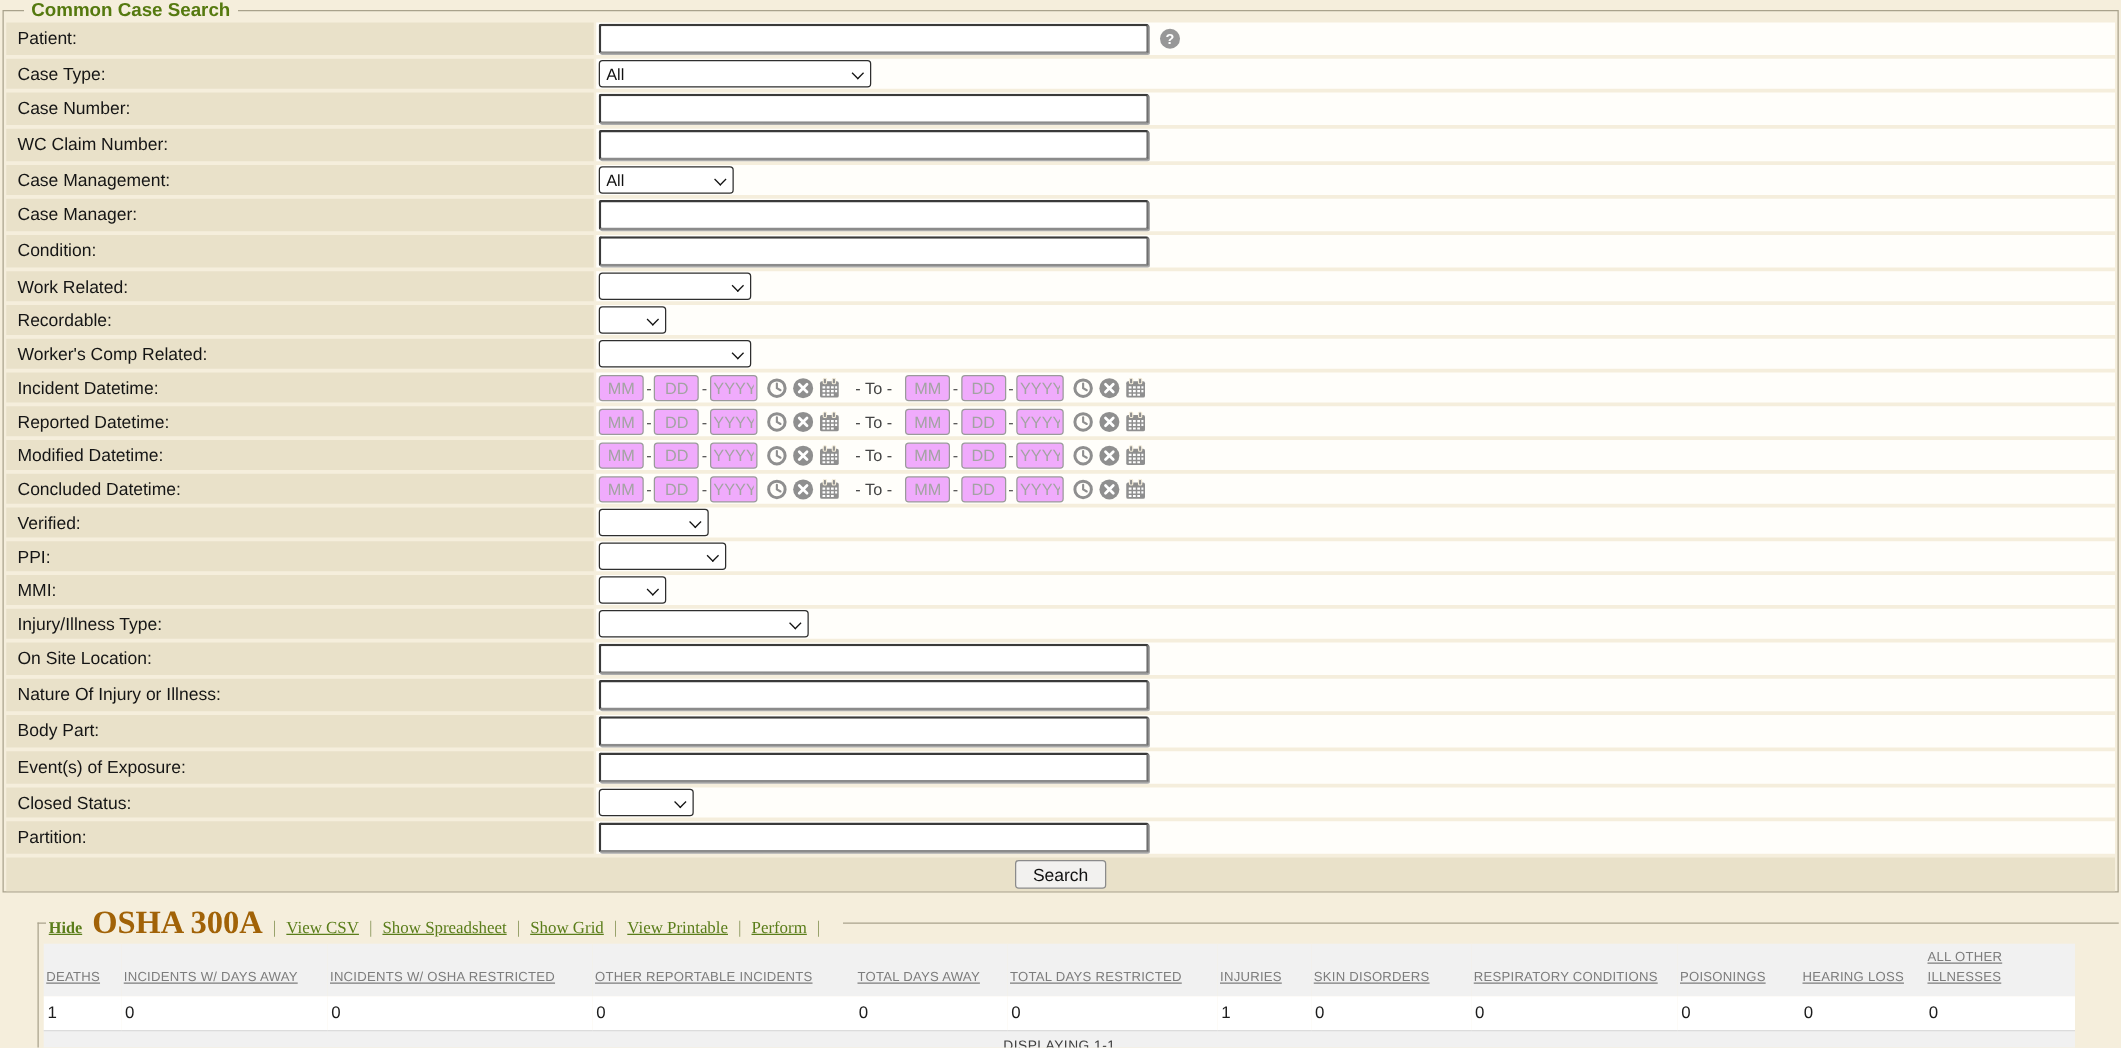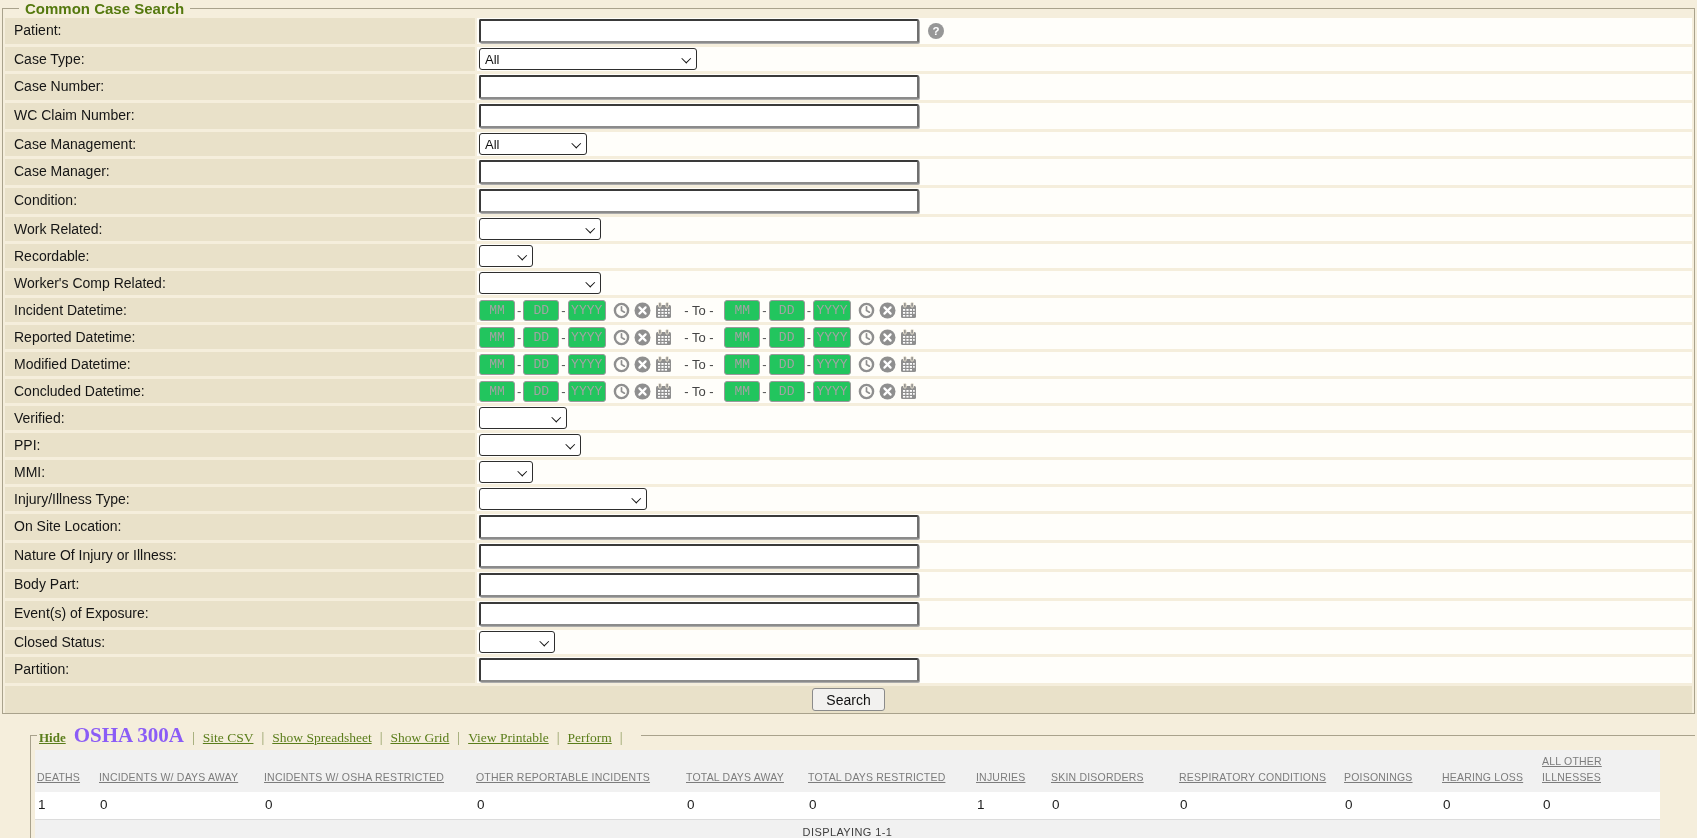--- a/index.html
+++ b/index.html
@@ -47,21 +47,21 @@
   .selwrap::after {
     content:""; position:absolute; right:8px; top:7px;
     width:5.5px; height:5.5px;
     border-right:1.7px solid #111; border-bottom:1.7px solid #111;
     transform:rotate(45deg); pointer-events:none;
   }
   .dgroup { display:inline-flex; align-items:center; }
   input.dt {
     width:36px; height:21px; border:1px solid #9a9a9a; border-radius:3px;
     text-align:center; font-size:13px; color:#555; padding:1px 2px;
-    background:#22c55e; font-family:Liberation Mono, monospace;
+    background:#f0abfc; font-family:Liberation Sans, sans-serif;
   }
   input.dt::placeholder { color:#a3a3a3; opacity:1; }
   input.dt.yy { width:38px; }
   .dsep { margin:0 2px; color:#555; font-size:13px; }
   .dticon { width:17px; height:17px; display:inline-flex; margin:0 2px; cursor:pointer; }
   .torange { margin:0 7px; font-size:13px; color:#444; white-space:pre; }
   .helpwrap { margin-left:8px; display:inline-flex; cursor:pointer; }
   .search-row {
     background:#e9e1c9; min-height:27px;
     display:flex; justify-content:center; align-items:center;
@@ -77,21 +77,21 @@
     border:1px solid #a9a28c; border-right:0; border-bottom:0;
   }
   legend.osha-legend {
     display:inline-flex; align-items:baseline;
     padding:0 10px 0 2px; margin-left:2px; white-space:nowrap;font-family:Liberation Serif, serif;
   }
   a.hide-link {
     color:#5a7d1a; font-weight:bold; font-size:13px;
     text-decoration:underline; cursor:pointer; margin-right:8px;
   }
-  .osha-title { color:#8b5cf6; font-weight:bold; font-size:21px; }
+  .osha-title { color:#a16207; font-weight:bold; font-size:26px; }
   .osha-links { display:inline-flex; align-items:baseline; }
   a.osha-link { color:#5a7d1a; font-size:13.5px; text-decoration:underline; cursor:pointer; }
   .sep { color:#8d9a5e; font-size:14px; margin:0 8px; }
   table.osha-table { border-collapse:collapse; table-layout:fixed; width:1625px; margin-top:2px; }
   table.osha-table th {
     background:#f1f1f1; color:#7c7c7c; font-size:10.5px; font-weight:normal;
     text-align:left; vertical-align:bottom; padding:3px 6px 6px 2px;
     line-height:1.55; letter-spacing:0.2px;
   }
   table.osha-table th a { color:#7c7c7c; text-decoration:underline; cursor:pointer; }
@@ -575,21 +575,21 @@
     <button class="search-btn">Search</button>
   </div>
 </fieldset>
 
 <fieldset class="osha">
   <legend class="osha-legend">
     <a class="hide-link">Hide</a>
     <span class="osha-title">OSHA 300A</span>
     <span class="osha-links" id="osha-links">
         <span class="sep">|</span>
-        <a class="osha-link">Site CSV</a>
+        <a class="osha-link">View CSV</a>
         <span class="sep">|</span>
         <a class="osha-link">Show Spreadsheet</a>
         <span class="sep">|</span>
         <a class="osha-link">Show Grid</a>
         <span class="sep">|</span>
         <a class="osha-link">View Printable</a>
         <span class="sep">|</span>
         <a class="osha-link">Perform</a>
         <span class="sep">|</span>
       </span>

